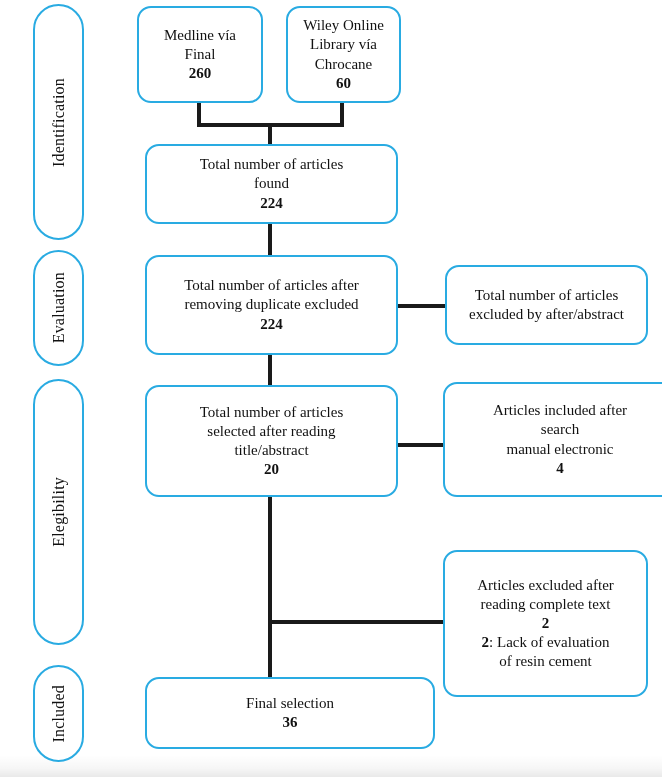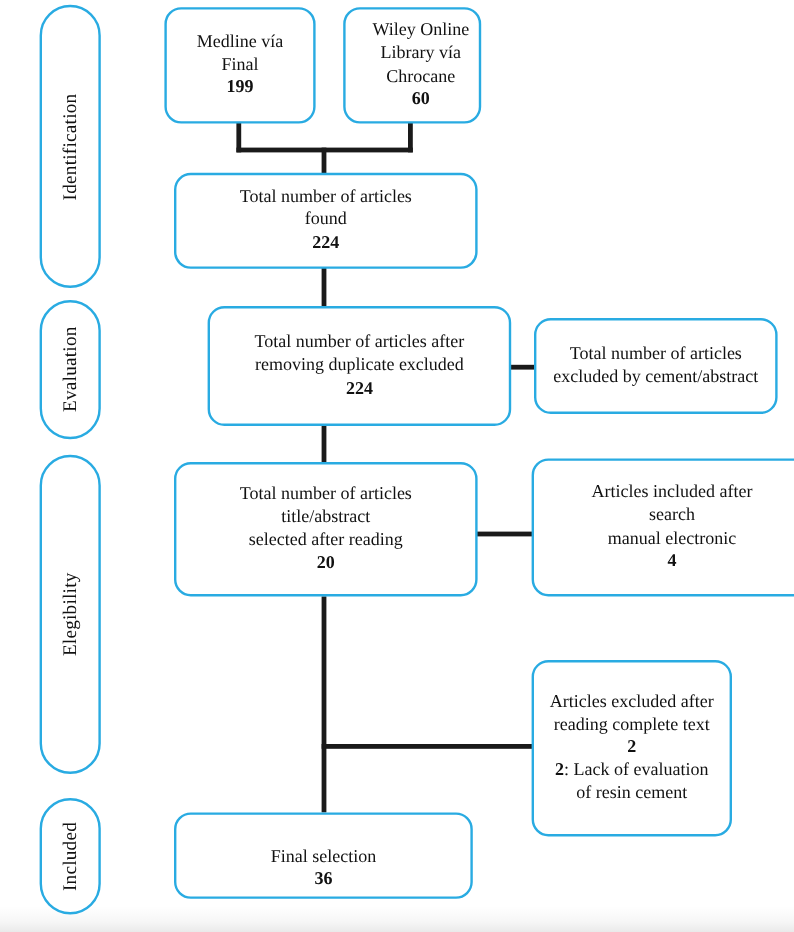--- a/index.html
+++ b/index.html
@@ -127,85 +127,85 @@
 
   <div class="conn h" style="left:397px; top:443px; width:47px;"></div>
 
   <div class="conn v" style="left:268px; top:497px; height:180px;"></div>
   <div class="conn h" style="left:268px; top:620px; width:178px;"></div>
 
   <div class="box flow-box" style="left:137px; top:6px; width:126px; height:97px;">
     <div>
       <span class="line">Medline vía</span>
       <span class="line">Final</span>
-      <span class="num">199</span>
-    </div>
-  </div>
-
-  <div class="box flow-box" style="left:286px; top:6px; width:115px; height:97px;justify-content:flex-end;">
+      <span class="num">260</span>
+    </div>
+  </div>
+
+  <div class="box flow-box" style="left:286px; top:6px; width:115px; height:97px;">
     <div>
       <span class="line">Wiley Online</span>
       <span class="line">Library vía</span>
       <span class="line">Chrocane</span>
       <span class="num">60</span>
     </div>
   </div>
 
   <div class="box flow-box" style="left:145px; top:144px; width:253px; height:80px;">
     <div>
       <span class="line">Total number of articles</span>
       <span class="line">found</span>
       <span class="num">224</span>
     </div>
   </div>
 
-  <div class="box flow-box" style="left:145px; top:255px; width:253px; height:100px;margin-left:28px;">
+  <div class="box flow-box" style="left:145px; top:255px; width:253px; height:100px;">
     <div>
       <span class="line">Total number of articles after</span>
       <span class="line">removing duplicate excluded</span>
       <span class="num">224</span>
     </div>
   </div>
 
   <div class="box flow-box" style="left:445px; top:265px; width:203px; height:80px;">
     <div>
       <span class="line">Total number of articles</span>
-      <span class="line">excluded by cement/abstract</span>
+      <span class="line">excluded by after/abstract</span>
     </div>
   </div>
 
   <div class="box flow-box" style="left:145px; top:385px; width:253px; height:112px;">
     <div>
       <span class="line">Total number of articles</span>
+      <span class="line">selected after reading</span>
       <span class="line">title/abstract</span>
-      <span class="line">selected after reading</span>
       <span class="num">20</span>
     </div>
   </div>
 
   <div class="box flow-box" style="left:443px; top:382px; width:234px; height:115px;">
     <div>
       <span class="line">Articles included after</span>
       <span class="line">search</span>
       <span class="line">manual electronic</span>
       <span class="num">4</span>
     </div>
   </div>
 
-  <div class="box flow-box" style="left:443px; top:550px; width:167px; height:147px;">
+  <div class="box flow-box" style="left:443px; top:550px; width:205px; height:147px;">
     <div>
       <span class="line">Articles excluded after</span>
       <span class="line">reading complete text</span>
       <span class="num">2</span>
       <span class="note"><b>2</b><span>: Lack of evaluation</span></span>
       <span class="note">of resin cement</span>
     </div>
   </div>
 
-  <div class="box flow-box" style="left:145px; top:677px; width:249px; height:72px;align-items:flex-end;">
+  <div class="box flow-box" style="left:145px; top:677px; width:290px; height:72px;">
     <div>
       <span class="line">Final selection</span>
       <span class="num">36</span>
     </div>
   </div>
 
   <div class="page-shadow"></div>
 </div>
 
 </body></html>

